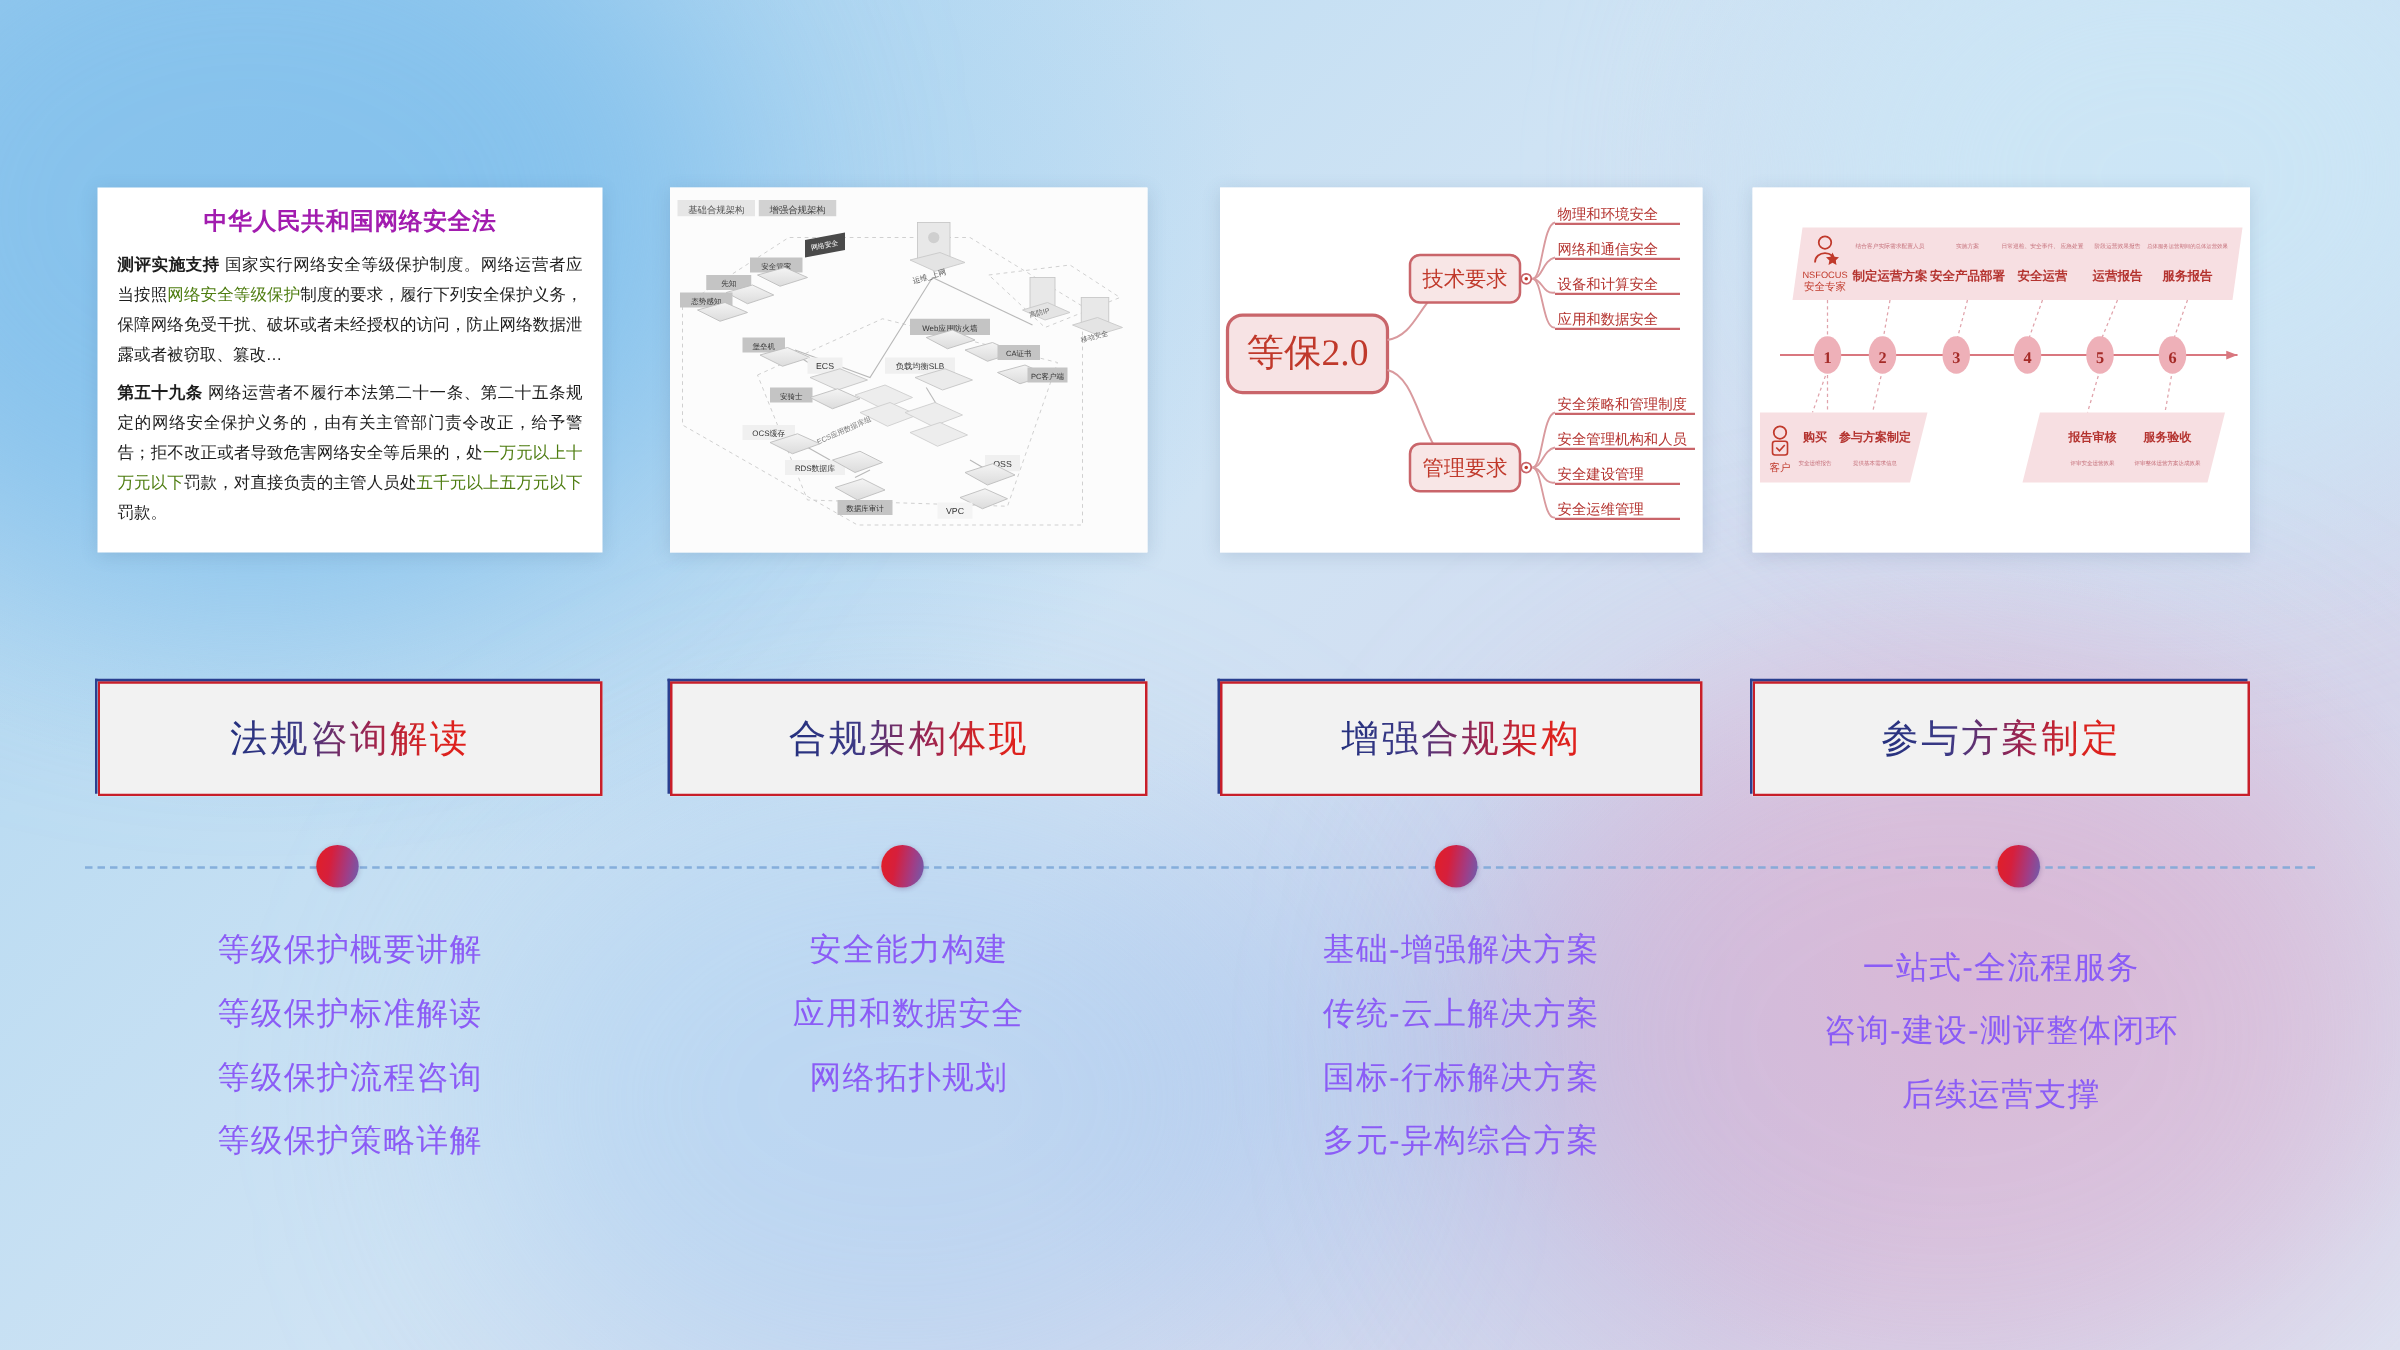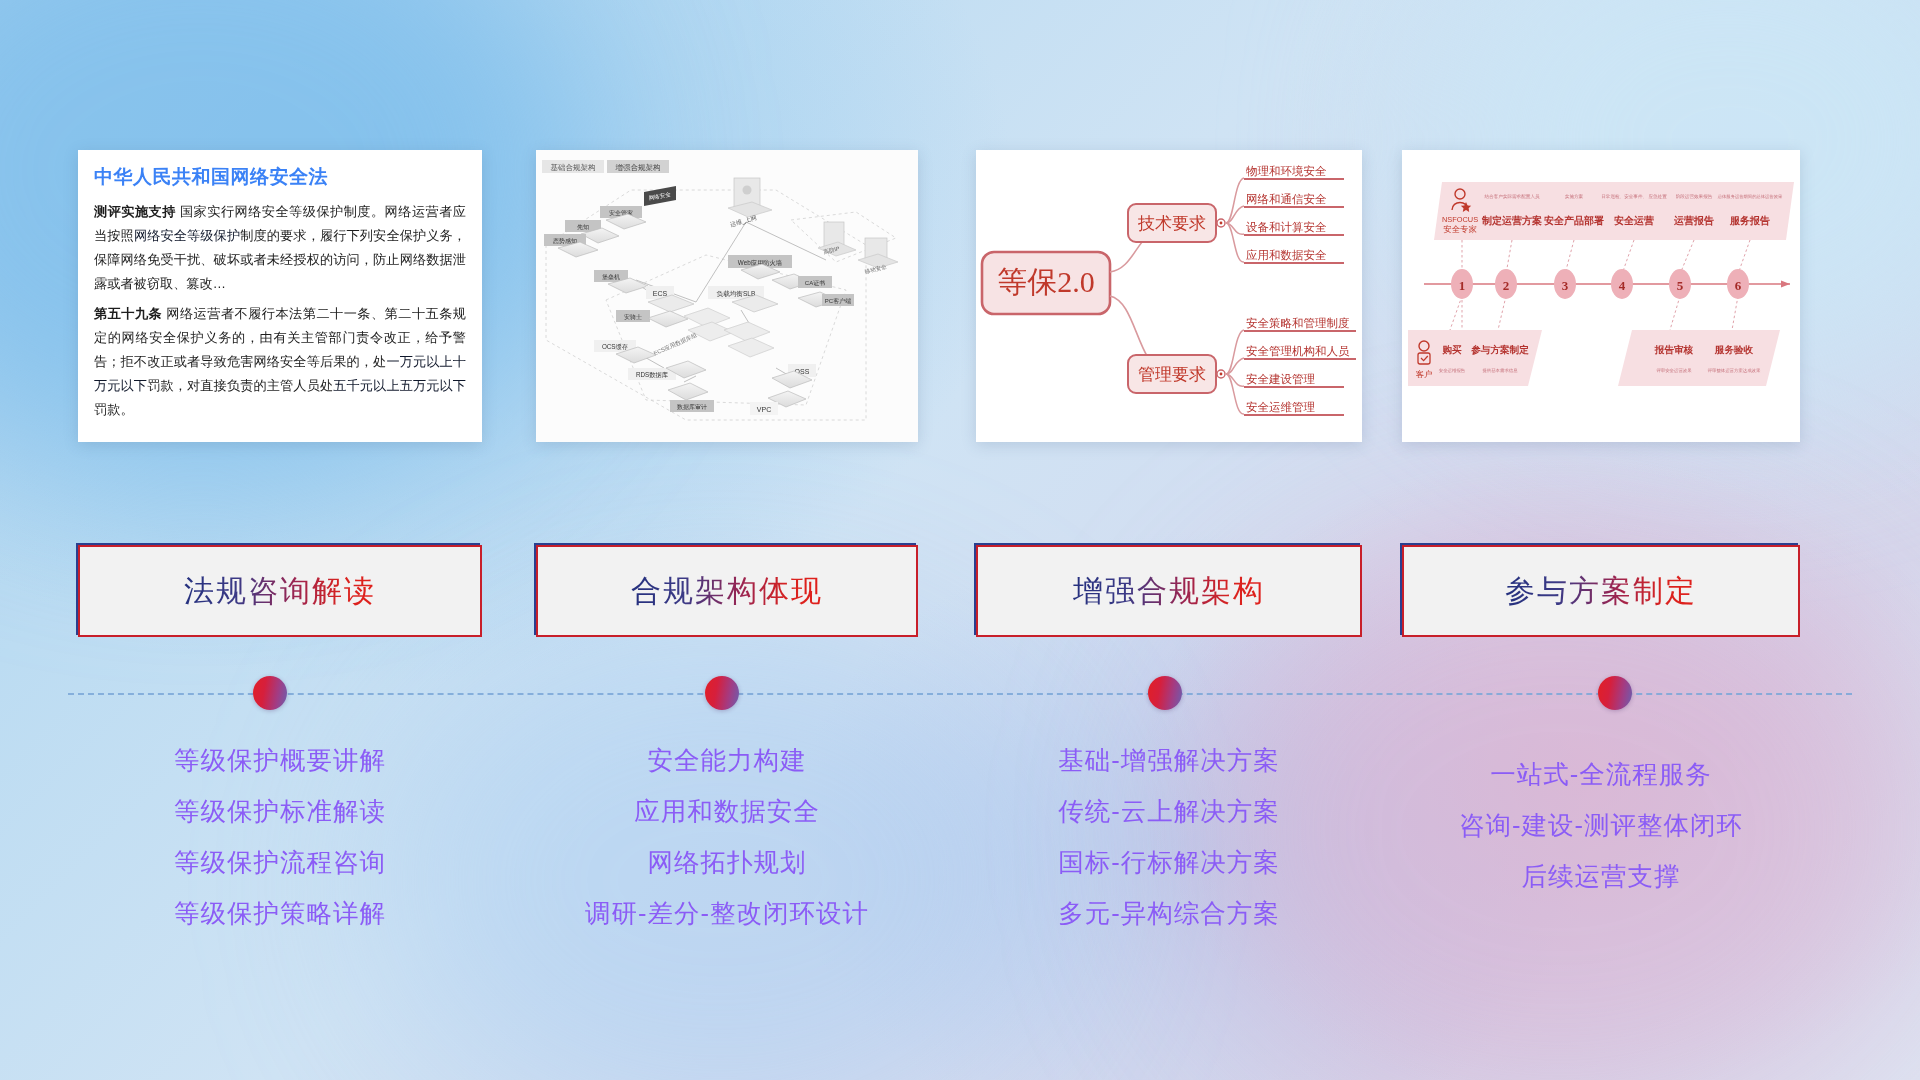--- a/index.html
+++ b/index.html
@@ -36,29 +36,29 @@
     overflow: hidden;
   }
   .card-1 { left: 78px;   width: 404px; }
   .card-2 { left: 536px;  width: 382px; }
   .card-3 { left: 976px;  width: 386px; }
   .card-4 { left: 1402px; width: 398px; }
 
   
   .law { padding: 14px 16px 10px 16px; }
   .law-title {
-    text-align: left; font-size: 19px; font-weight: bold;
-    color: #3b82f6; letter-spacing: .5px; margin-bottom: 10px;
+    text-align: center; font-size: 19px; font-weight: bold;
+    color: #a21caf; letter-spacing: .5px; margin-bottom: 10px;
   }
   .law p {
     font-size: 13.2px; line-height: 24px; color: #1d1d1d; text-align: justify;
   }
   .law p + p { margin-top: 6px; }
   .law b { font-weight: bold; }
-  .law .hl { color: #0f172a; }
+  .law .hl { color: #4d7c0f; }
 
   
   .arch { position: relative; width: 100%; height: 100%; background: #fbfbfb; }
   .arch svg { display: block; width: 100%; height: 100%; }
 
   
   .mind { position: relative; width: 100%; height: 100%; background: #fff; }
   .mind svg { display: block; width: 100%; height: 100%; }
 
   
@@ -427,21 +427,20 @@
     <div class="col c-1">
       <div class="item">等级保护概要讲解</div>
       <div class="item">等级保护标准解读</div>
       <div class="item">等级保护流程咨询</div>
       <div class="item">等级保护策略详解</div>
     </div>
     <div class="col c-2">
       <div class="item">安全能力构建</div>
       <div class="item">应用和数据安全</div>
       <div class="item">网络拓扑规划</div>
-      <div class="item">调研-差分-整改闭环设计</div>
     </div>
     <div class="col c-3">
       <div class="item">基础-增强解决方案</div>
       <div class="item">传统-云上解决方案</div>
       <div class="item">国标-行标解决方案</div>
       <div class="item">多元-异构综合方案</div>
     </div>
     <div class="col c-4">
       <div class="item">一站式-全流程服务</div>
       <div class="item">咨询-建设-测评整体闭环</div>

